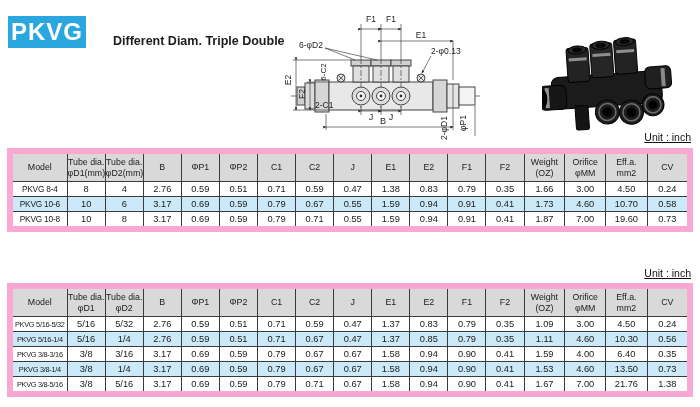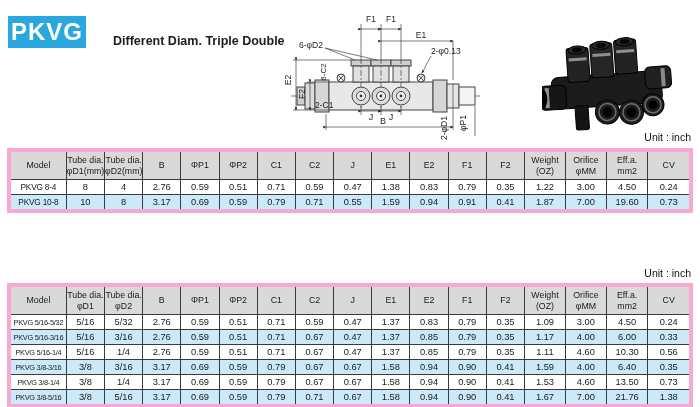--- a/index.html
+++ b/index.html
@@ -6,26 +6,26 @@
   body{
     width:700px;height:407px;position:relative;background:#ffffff;
     font-family:"Liberation Sans",sans-serif;color:#1a1a1a;overflow:hidden;
   }
   .brand{
     position:absolute;left:8px;top:16px;width:78px;height:32px;
     background:#2aa7de;color:#ffffff;font-weight:bold;font-size:24px;
     display:flex;align-items:center;justify-content:center;letter-spacing:1px;
   }
   .subtitle{position:absolute;left:113px;top:34px;font-size:12.5px;font-weight:bold;color:#1c1c1c;}
-  .unit{position:absolute;right:9px;font-size:10.5px;color:#111;}
+  .unit{position:absolute;right:9px;font-size:10.5px;color:#111;text-decoration:underline;}
   #unit1{top:131px;}
   #unit2{top:267px;}
   table.spec{
     position:absolute;left:7px;width:686px;border-collapse:collapse;table-layout:fixed;
-    border:4px solid #f9a8d4;
+    border:6px solid #f9a8d4;
   }
   #t1{top:148px;}
   #t2{top:283px;}
   .spec th,.spec td{border:1px solid #3a3a3a;text-align:center;vertical-align:middle;}
   .spec th{
     background:#d9d9d9;font-weight:normal;font-size:8.8px;line-height:1.2;
     white-space:pre-line;padding:3px 0;color:#1a1a1a;
   }
   .spec td{font-size:9.3px;height:14px;padding:0;background:#ffffff;}
   .spec tbody tr:nth-child(even) td{background:#cbe9f8;}
@@ -241,24 +241,43 @@
         <td>2.76</td>
         <td>0.59</td>
         <td>0.51</td>
         <td>0.71</td>
         <td>0.59</td>
         <td>0.47</td>
         <td>1.38</td>
         <td>0.83</td>
         <td>0.79</td>
         <td>0.35</td>
-        <td>1.22</td>
+        <td>1.66</td>
         <td>3.00</td>
         <td>4.50</td>
         <td>0.24</td>
+      </tr>
+      <tr>
+        <td class="model">PKVG 10-6</td>
+        <td>10</td>
+        <td>6</td>
+        <td>3.17</td>
+        <td>0.69</td>
+        <td>0.59</td>
+        <td>0.79</td>
+        <td>0.67</td>
+        <td>0.55</td>
+        <td>1.59</td>
+        <td>0.94</td>
+        <td>0.91</td>
+        <td>0.41</td>
+        <td>1.73</td>
+        <td>4.60</td>
+        <td>10.70</td>
+        <td>0.58</td>
       </tr>
       <tr>
         <td class="model">PKVG 10-8</td>
         <td>10</td>
         <td>8</td>
         <td>3.17</td>
         <td>0.69</td>
         <td>0.59</td>
         <td>0.79</td>
         <td>0.71</td>
@@ -336,39 +355,20 @@
         <td>1.37</td>
         <td>0.83</td>
         <td>0.79</td>
         <td>0.35</td>
         <td>1.09</td>
         <td>3.00</td>
         <td>4.50</td>
         <td>0.24</td>
       </tr>
       <tr>
-        <td class="model">PKVG 5/16-3/16</td>
-        <td>5/16</td>
-        <td>3/16</td>
-        <td>2.76</td>
-        <td>0.59</td>
-        <td>0.51</td>
-        <td>0.71</td>
-        <td>0.67</td>
-        <td>0.47</td>
-        <td>1.37</td>
-        <td>0.85</td>
-        <td>0.79</td>
-        <td>0.35</td>
-        <td>1.17</td>
-        <td>4.00</td>
-        <td>6.00</td>
-        <td>0.33</td>
-      </tr>
-      <tr>
         <td class="model">PKVG 5/16-1/4</td>
         <td>5/16</td>
         <td>1/4</td>
         <td>2.76</td>
         <td>0.59</td>
         <td>0.51</td>
         <td>0.71</td>
         <td>0.67</td>
         <td>0.47</td>
         <td>1.37</td>

